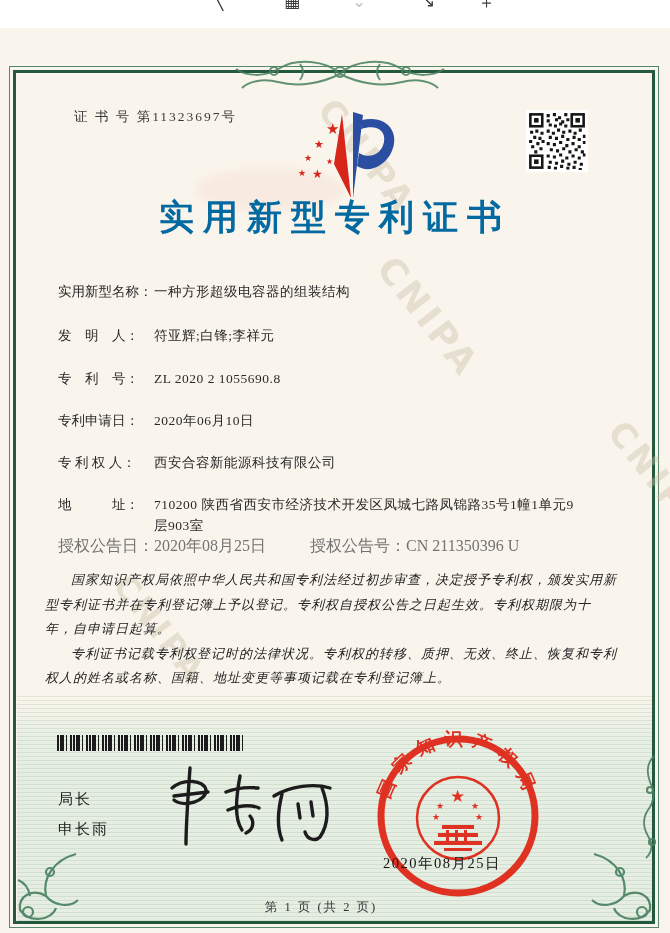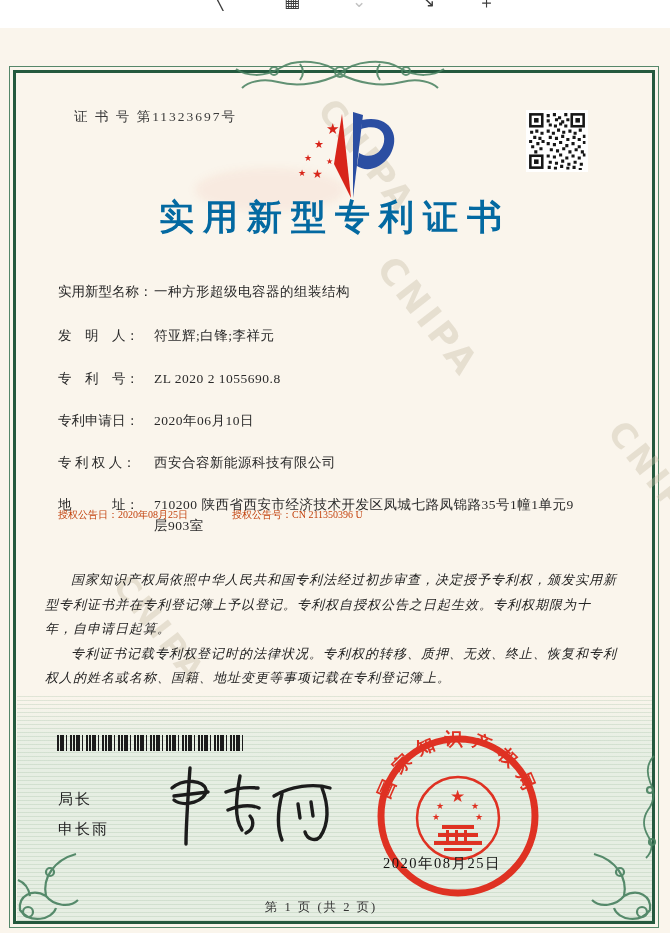--- a/index.html
+++ b/index.html
@@ -32,21 +32,21 @@
   
   .cert-no{position:absolute;left:74px;top:80px;font-size:13.5px;color:#3a3a3a;letter-spacing:2px;z-index:4;}
   .logo{position:absolute;left:282px;top:80px;z-index:4;}
   .qr{position:absolute;left:526px;top:82px;width:60px;height:60px;background:#fff;padding:1px;z-index:4;}
   .title{position:absolute;left:0;top:166px;width:670px;text-align:center;font-size:35px;font-weight:bold;
          color:#0369a1;letter-spacing:9px;z-index:4;}
   
   .field{position:absolute;left:58px;width:565px;display:flex;font-size:13.5px;color:#2a2a2a;z-index:4;line-height:21px;}
   .field .lbl{flex:0 0 96px;}
   .field .val{flex:1;letter-spacing:.5px;}
-  .grant-row{position:absolute;left:58px;top:480px;width:580px;font-size:10px;color:#c2410c;z-index:4;}
+  .grant-row{position:absolute;left:58px;top:508px;width:580px;font-size:16px;color:#737373;z-index:4;}
   .grant-row .pair2{margin-left:44px;}
   
   .paras{position:absolute;left:45px;top:540px;width:572px;font-size:13px;line-height:24.5px;color:#222;
          font-style:italic;letter-spacing:1px;z-index:4;}
   .paras p{margin:0;text-indent:2em;}
   
   .barcode{position:absolute;left:57px;top:707px;width:186px;height:16px;z-index:4;
     background:repeating-linear-gradient(90deg,#1b1b1b 0 2px,transparent 2px 3px,#1b1b1b 3px 7px,
                transparent 7px 9px,#1b1b1b 9px 10px,transparent 10px 13px,#1b1b1b 13px 15px,transparent 15px 16px);}
   

